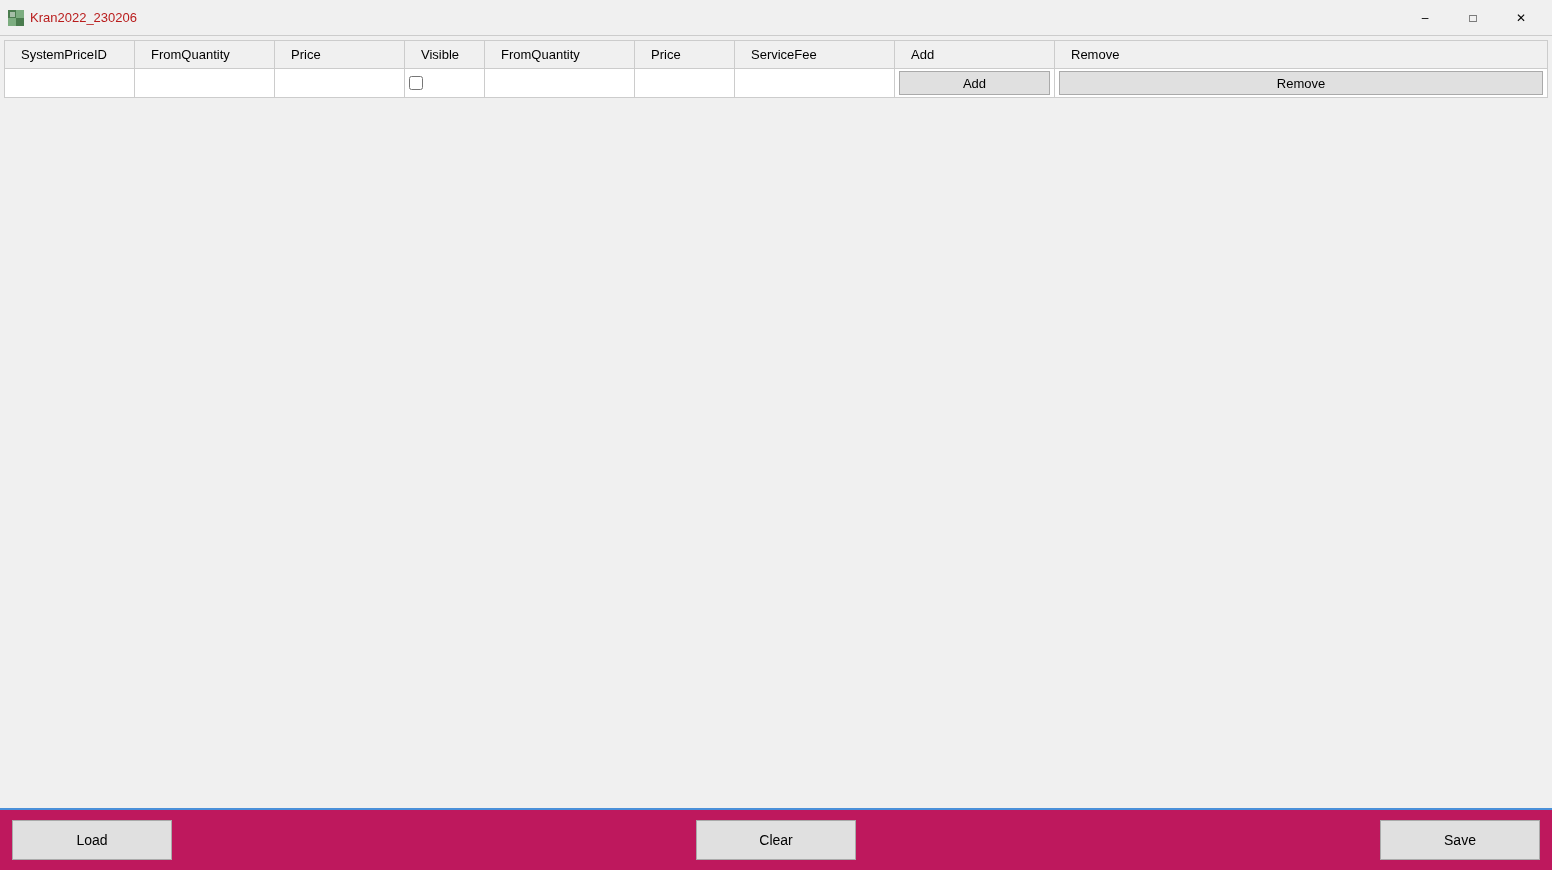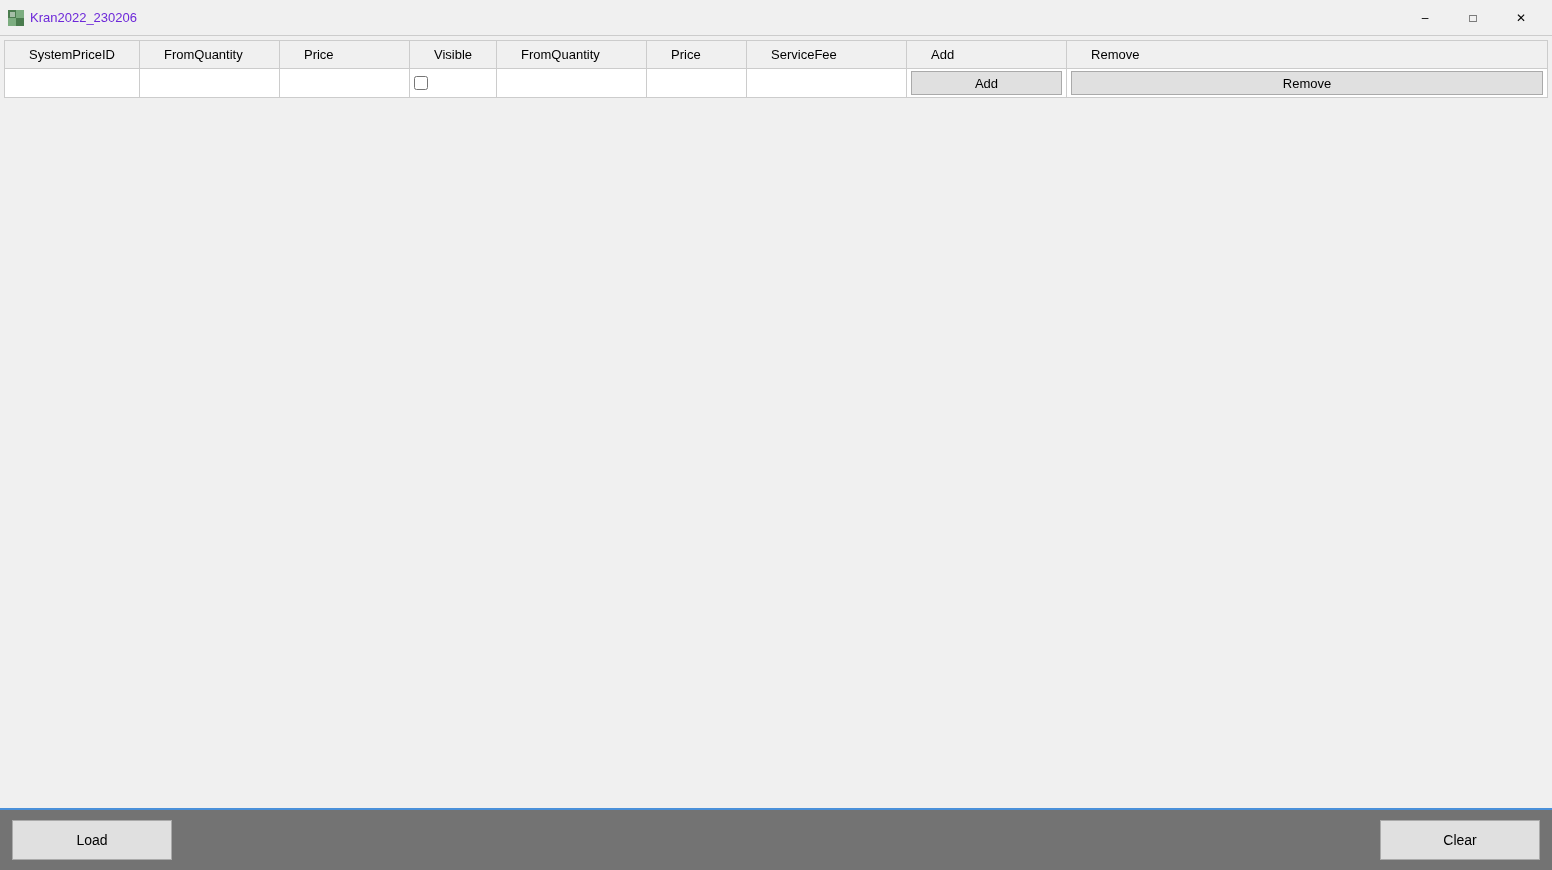--- a/index.html
+++ b/index.html
@@ -45,21 +45,21 @@
       justify-content: center;
     }
 
     .app-icon svg {
       width: 16px;
       height: 16px;
     }
 
     .title-text {
       font-size: 13px;
-      color: #6d28d9;
+      color: #b91c1c;
     }
 
     .title-bar-controls {
       display: flex;
       align-items: center;
       gap: 2px;
     }
 
     .title-btn {
       width: 46px;
@@ -93,21 +93,21 @@
 
     table {
       width: 100%;
       border-collapse: collapse;
       background: white;
     }
 
     thead tr th {
       background: #f0f0f0;
       border: 1px solid #ccc;
-      padding: 6px 24px;
+      padding: 6px 16px;
       text-align: left;
       font-weight: normal;
       white-space: nowrap;
     }
 
     tbody tr td {
       background: white;
       border: 1px solid #ccc;
       padding: 2px 4px;
       height: 28px;
@@ -163,21 +163,21 @@
       background: #4a90d9;
       margin: 0;
     }
 
     
     .footer {
       display: flex;
       align-items: center;
       justify-content: space-between;
       padding: 10px 12px;
-      background: #737373;
+      background: #be185d;
       height: 60px;
       flex-shrink: 0;
     }
 
     .footer-btn {
       min-width: 160px;
       height: 40px;
       background: #e0e0e0;
       border: 1px solid #aaa;
       cursor: pointer;
@@ -288,13 +288,14 @@
   </div>
 </div>
 
 <div class="bottom-separator"></div>
 
 <div class="footer">
   <button class="footer-btn">Load</button>
   <div class="footer-center">
     <button class="footer-btn">Clear</button>
   </div>
+  <button class="footer-btn">Save</button>
 </div>
 
 </body></html>

